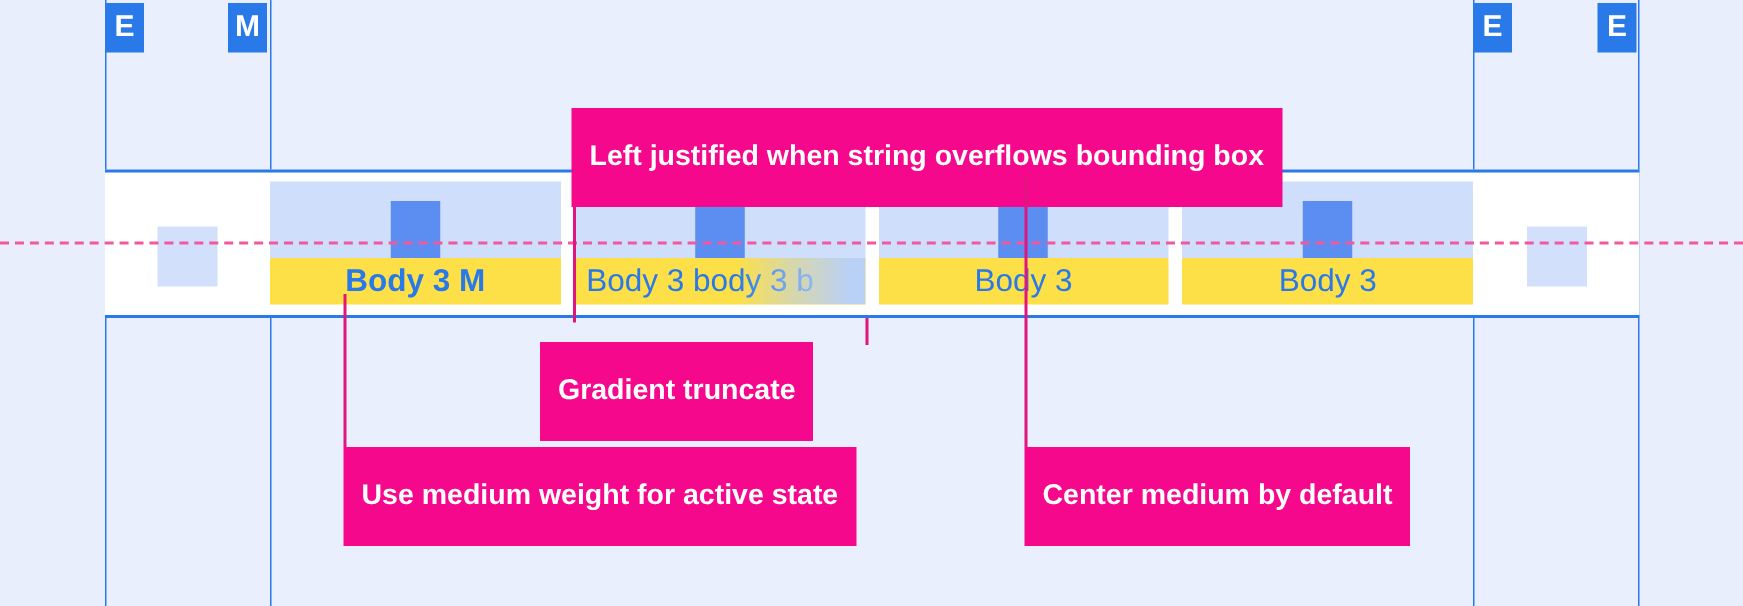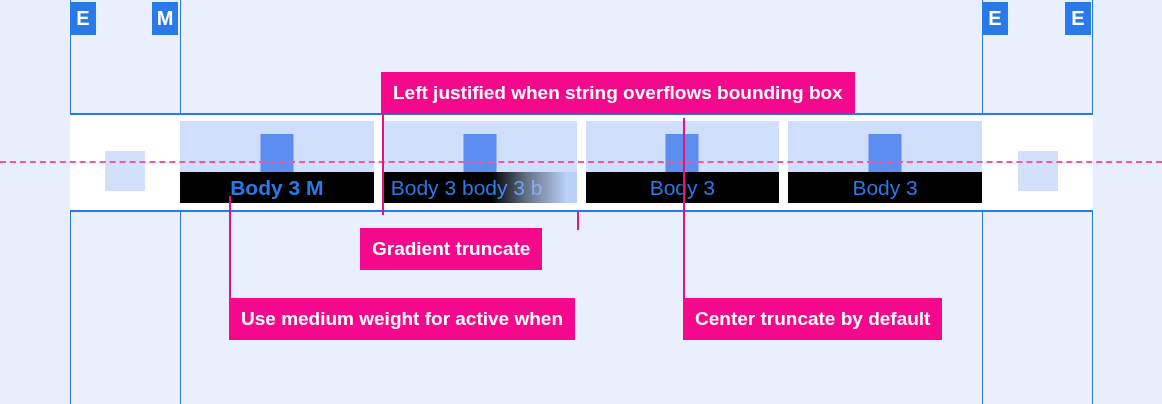--- a/index.html
+++ b/index.html
@@ -38,21 +38,21 @@
   .item:last-child{margin-right:0;}
 
   .item-icon-band{
     position:absolute;left:0;top:6px;width:100%;height:51px;background:#cfdffb;
   }
   .item-icon{
     position:absolute;left:50%;transform:translateX(-50%);top:13px;
     width:33px;height:44px;background:#5b8ef0;
   }
   .item-label-band{
-    position:absolute;left:0;top:57px;width:100%;height:31px;background:#000000;
+    position:absolute;left:0;top:57px;width:100%;height:31px;background:#fde047;
     overflow:hidden;
   }
   .item-label{
     position:absolute;left:0;top:0;width:100%;height:31px;line-height:31px;
     color:#2979e8;font-size:21px;text-align:center;white-space:nowrap;
   }
   .item-label.medium{font-weight:bold;}
   .item-label.leftjust{text-align:left;padding-left:8px;box-sizing:border-box;}
 
   
@@ -68,21 +68,21 @@
   
   #hbaseline{
     position:absolute;left:0;top:161px;width:1162px;height:0;
     border-top:2px dashed #f2589f;
   }
 
   
   .callout{
     position:absolute;background:#f5088c;color:#ffffff;
     font-size:19px;font-weight:bold;line-height:34px;height:34px;
-    padding:4px 12px;white-space:nowrap;
+    padding:16px 12px;white-space:nowrap;
   }
   .connector{position:absolute;width:2px;background:#e0157f;}
 
   
   .centerline{position:absolute;width:2px;background:#e0157f;}
 </style>
 </head>
 <body>
 
 <div id="canvas">
@@ -147,18 +147,18 @@
 
   <div id="hbaseline"></div>
 
   <div class="connector" style="left:382px;top:105px;height:110px;"></div>
   <div class="callout" style="left:381px;top:72px;">Left justified when string overflows bounding box</div>
 
   <div class="connector" style="left:577px;top:212px;height:18px;"></div>
   <div class="callout" style="left:360px;top:228px;">Gradient truncate</div>
 
   <div class="connector" style="left:229px;top:196px;height:102px;"></div>
-  <div class="callout" style="left:229px;top:298px;">Use medium weight for active when</div>
+  <div class="callout" style="left:229px;top:298px;">Use medium weight for active state</div>
 
   <div class="centerline" style="left:683px;top:118px;height:180px;"></div>
-  <div class="callout" style="left:683px;top:298px;">Center truncate by default</div>
+  <div class="callout" style="left:683px;top:298px;">Center medium by default</div>
 
 </div>
 
 </body></html>

